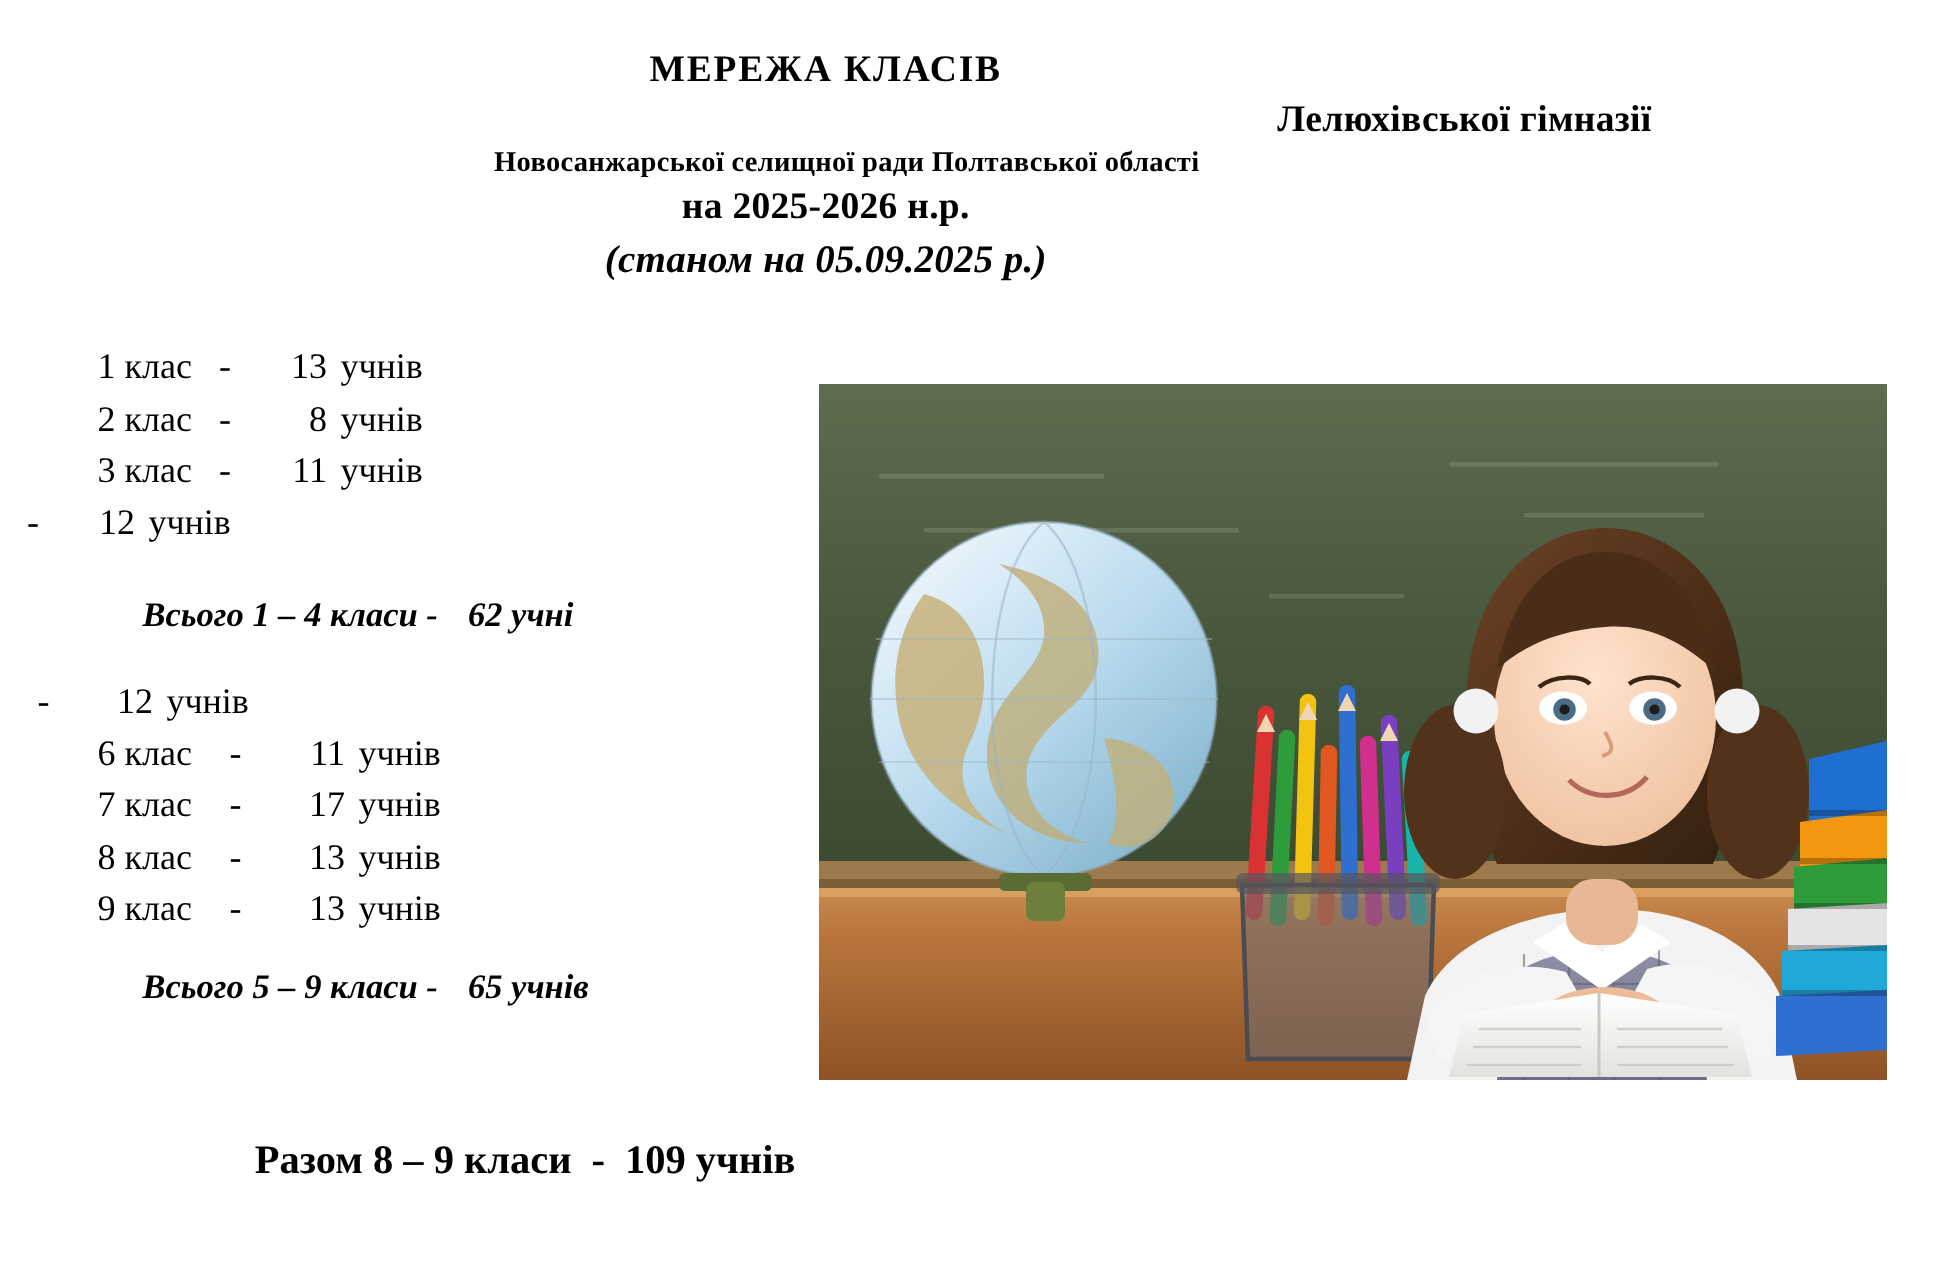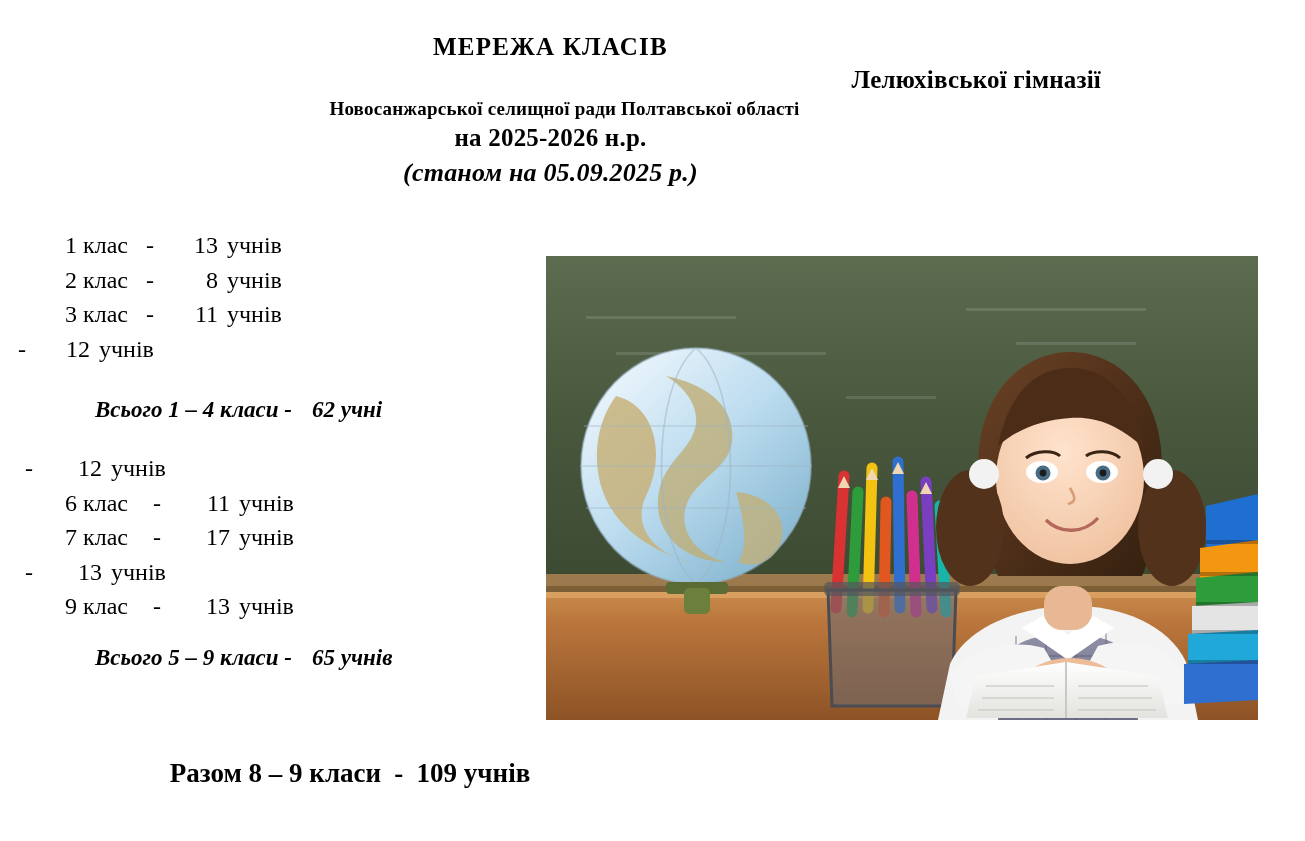--- a/index.html
+++ b/index.html
@@ -176,20 +176,21 @@
       <span class="cnum">11</span>
       <span class="cunit">учнів</span>
     </div>
     <div class="class-row">
       <span class="cname">7 клас</span>
       <span class="dash">-</span>
       <span class="cnum">17</span>
       <span class="cunit">учнів</span>
     </div>
     <div class="class-row">
+      <span class="cname">8 клас</span>
       <span class="dash">-</span>
       <span class="cnum">13</span>
       <span class="cunit">учнів</span>
     </div>
     <div class="class-row">
       <span class="cname">9 клас</span>
       <span class="dash">-</span>
       <span class="cnum">13</span>
       <span class="cunit">учнів</span>
     </div>

